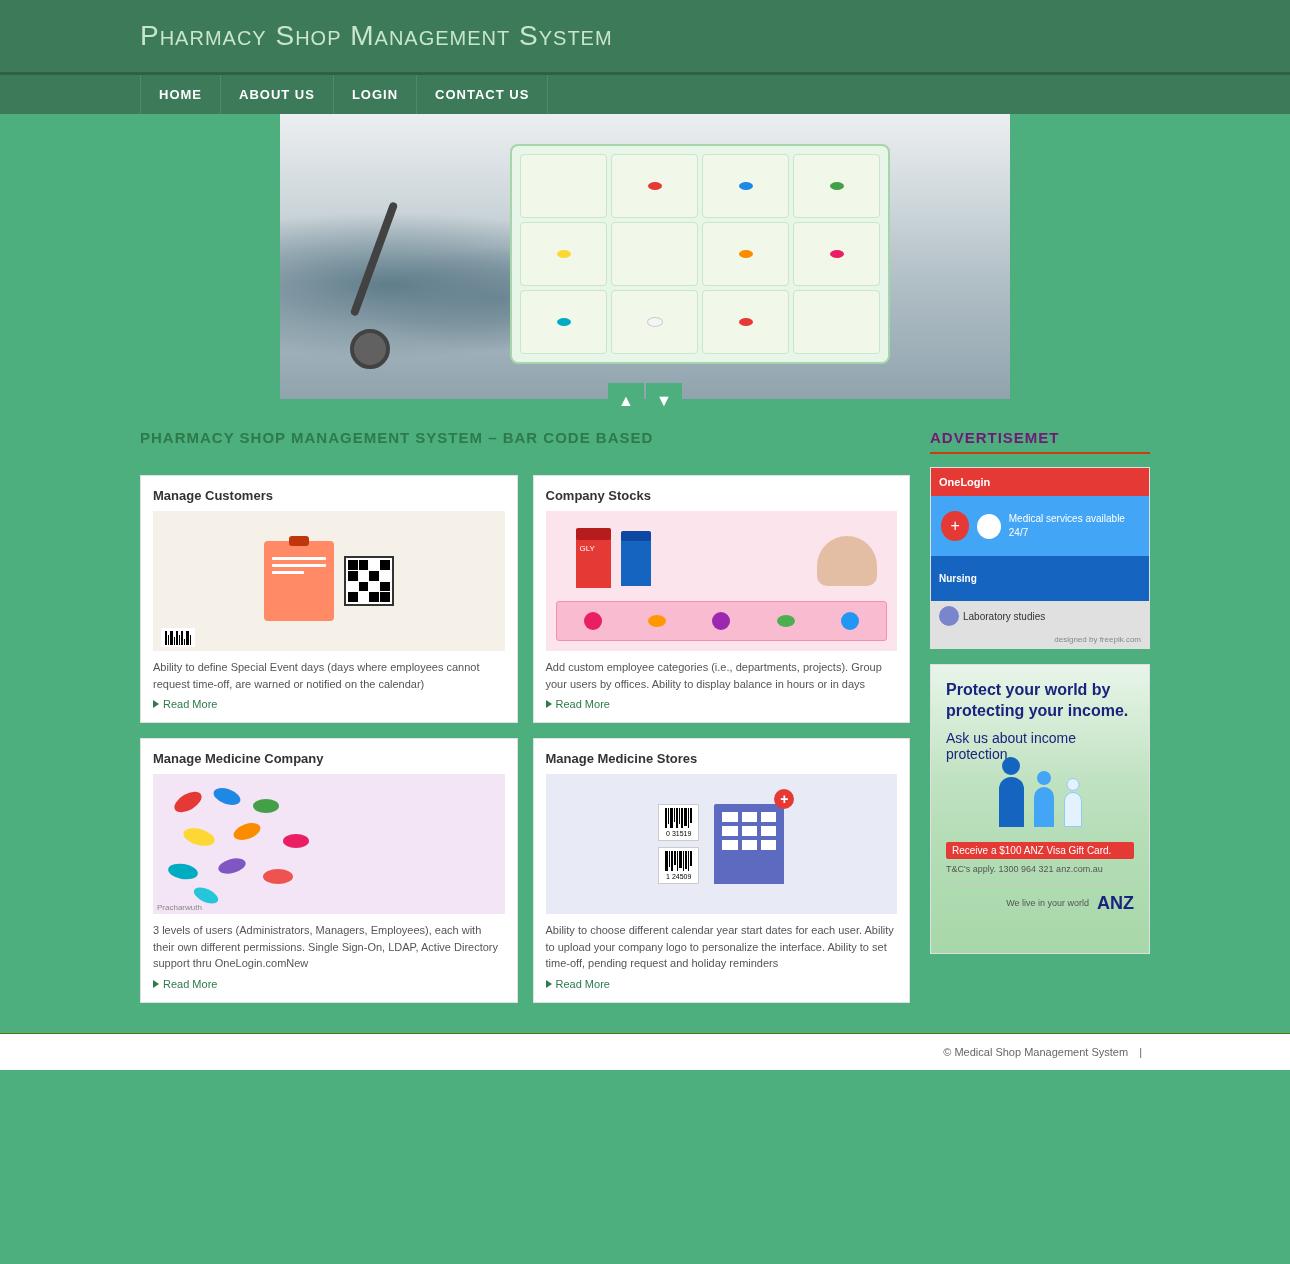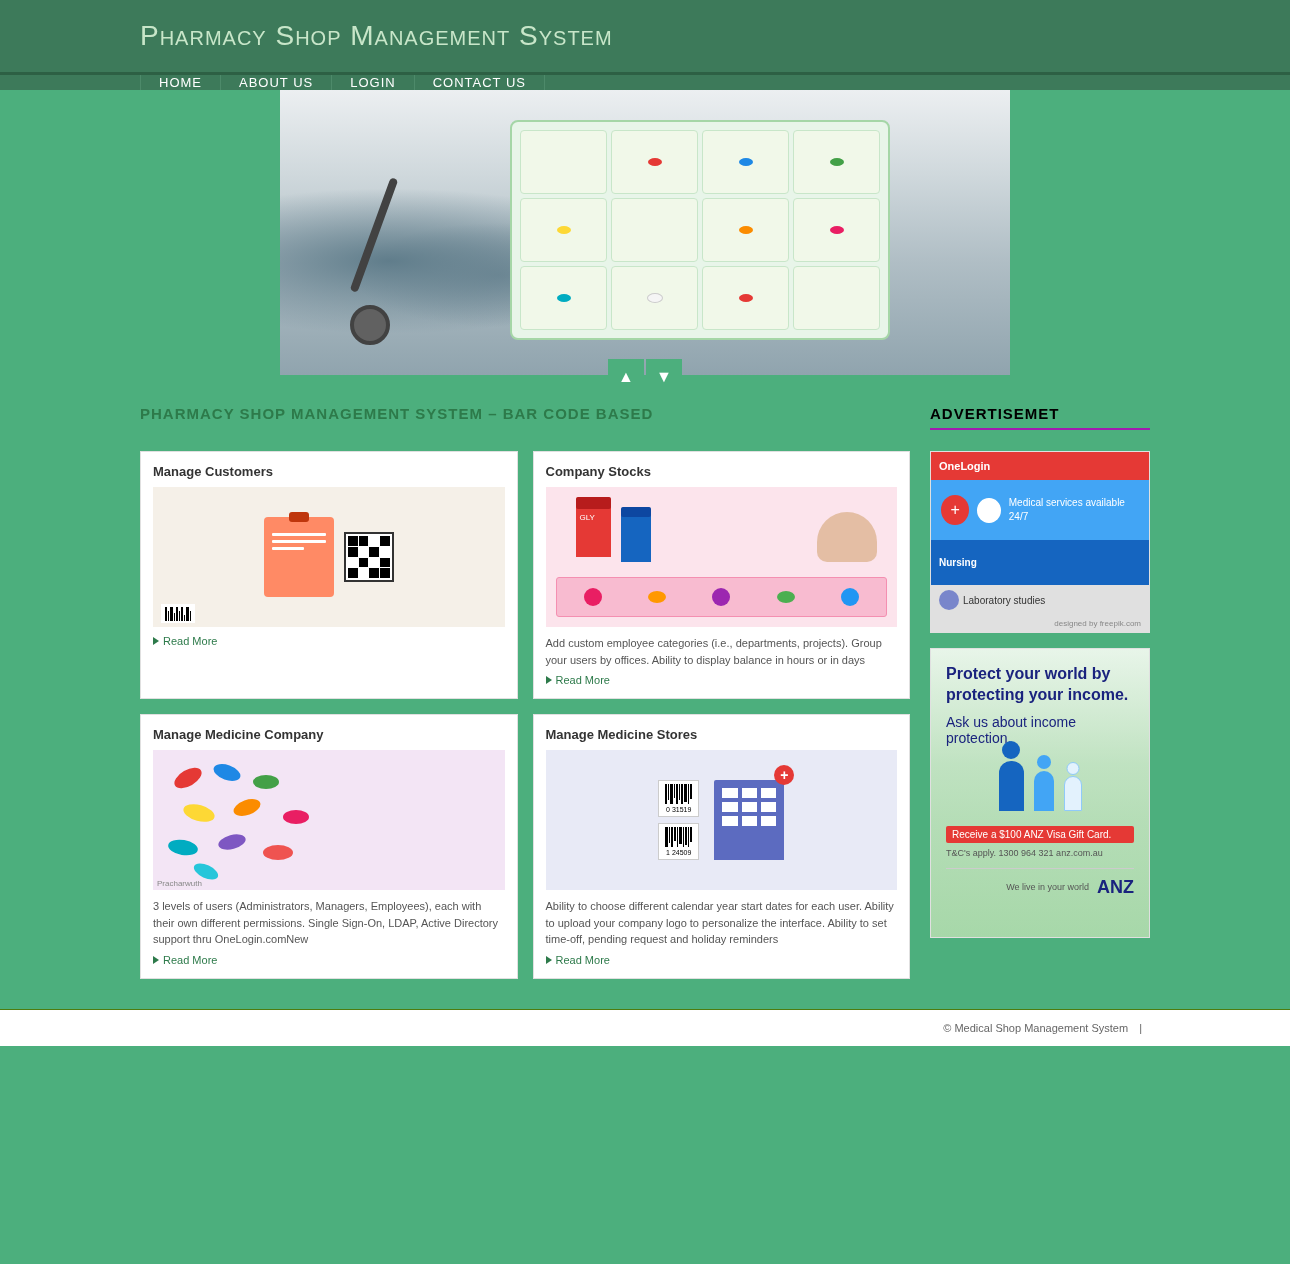--- a/index.html
+++ b/index.html
@@ -21,23 +21,23 @@
 
     
     .nav {
       background: #3d7a5a;
       padding: 0 140px;
       display: flex;
     }
     .nav-item {
       color: #fff;
       text-decoration: none;
-      padding: 0 18px;
+      padding: 12px 18px;
       font-size: 13px;
-      font-weight: normal;
+      font-weight: bold;
       letter-spacing: 1px;
       border-right: 1px solid #4d8a6a;
       cursor: pointer;
       display: block;
     }
     .nav-item:first-child { border-left: 1px solid #4d8a6a; }
 
     
     .hero {
       margin: 0 140px;
@@ -228,26 +228,25 @@
       border-left: 6px solid #2d7a4a;
     }
 
     
     .sidebar-col {
       width: 220px;
       flex-shrink: 0;
     }
 
     .sidebar-title {
-      color: #000000;
+      color: #701a75;
       font-size: 15px;
       font-weight: bold;
       letter-spacing: 1px;
-      margin-bottom: 8px;
-      border-bottom: 2px solid #a21caf;
+      border-bottom: 2px solid #c2410c;
       padding-bottom: 6px;
     }
 
     .ad-box {
       width: 100%;
       margin-bottom: 15px;
       border: 1px solid #e0e0e0;
       overflow: hidden;
     }
     .ad-medical-top {
@@ -486,32 +485,33 @@
                 <div style="width: 2px; height: 14px; background: #000;"></div>
                 <div style="width: 1px; height: 10px; background: #000;"></div>
                 <div style="width: 2px; height: 14px; background: #000;"></div>
                 <div style="width: 1px; height: 6px; background: #000;"></div>
                 <div style="width: 3px; height: 14px; background: #000;"></div>
                 <div style="width: 1px; height: 10px; background: #000;"></div>
               </div>
             </div>
           </div>
         </div>
+        <p class="card-text">Ability to define Special Event days (days where employees cannot request time-off, are warned or notified on the calendar)</p>
         <div class="read-more">
           <span class="chevron-right"></span>
           <span>Read More</span>
         </div>
       </div>
 
       <div class="card">
         <div class="card-title">Company Stocks</div>
         <div class="card-image">
           <div class="pill-scatter">
 
-            <div style="position: absolute; left: 30px; top: 10px; width: 35px; height: 60px; background: #e53935; border-radius: 4px 4px 0 0;">
+            <div style="position: absolute; left: 30px; top: 17px; width: 35px; height: 60px; background: #e53935; border-radius: 4px 4px 0 0;">
               <div style="width: 100%; height: 12px; background: #b71c1c; border-radius: 2px;"></div>
               <div style="padding: 4px; font-size: 8px; color: #fff;">GLY</div>
             </div>
             <div style="position: absolute; left: 75px; top: 20px; width: 30px; height: 55px; background: #1565c0; border-radius: 4px 4px 0 0;">
               <div style="width: 100%; height: 10px; background: #0d47a1; border-radius: 2px;"></div>
             </div>
 
             <div style="position: absolute; bottom: 10px; left: 10px; right: 10px; height: 40px; background: #f8bbd0; border: 1px solid #f48fb1; border-radius: 3px; display: flex; align-items: center; justify-content: space-around; padding: 4px;">
               <div style="width: 18px; height: 18px; background: #e91e63; border-radius: 50%;"></div>
               <div style="width: 18px; height: 12px; background: #ff9800; border-radius: 50%;"></div>

